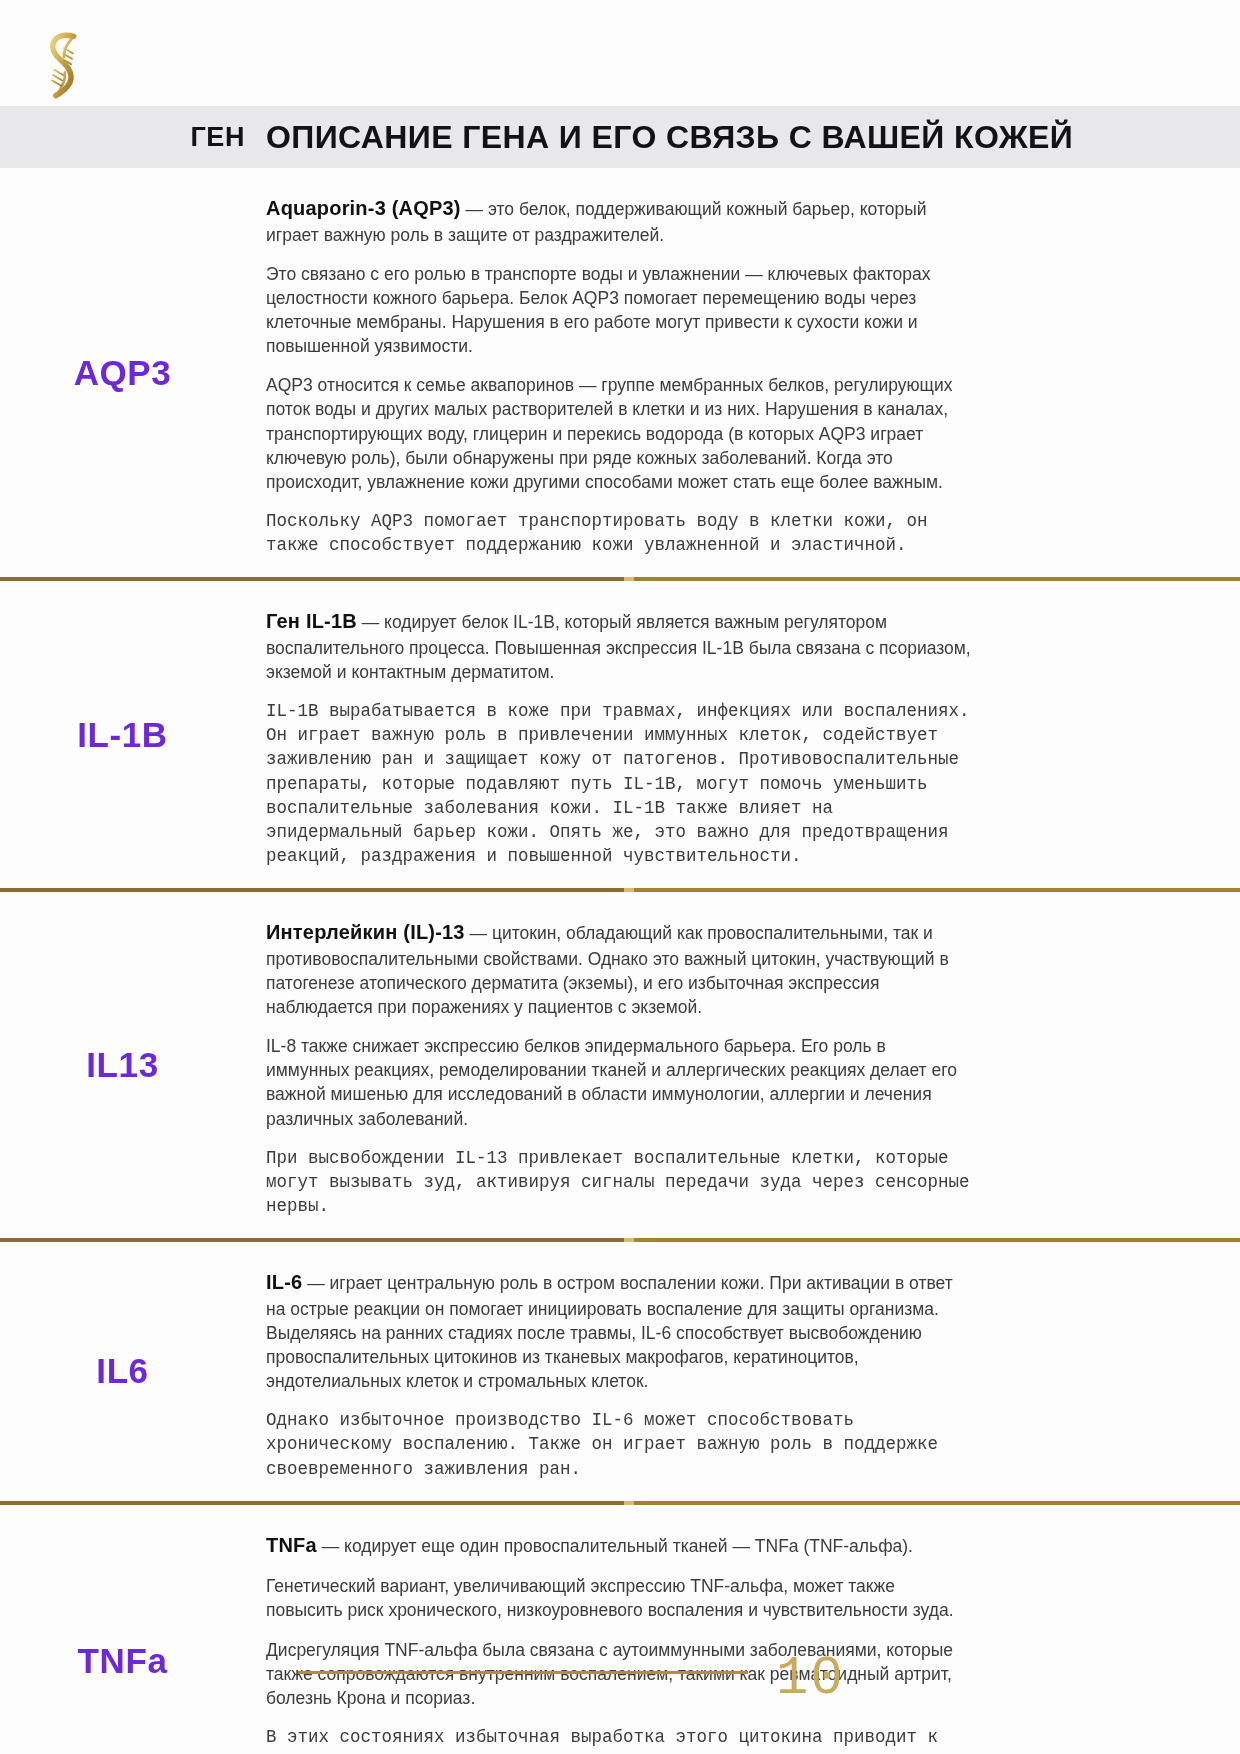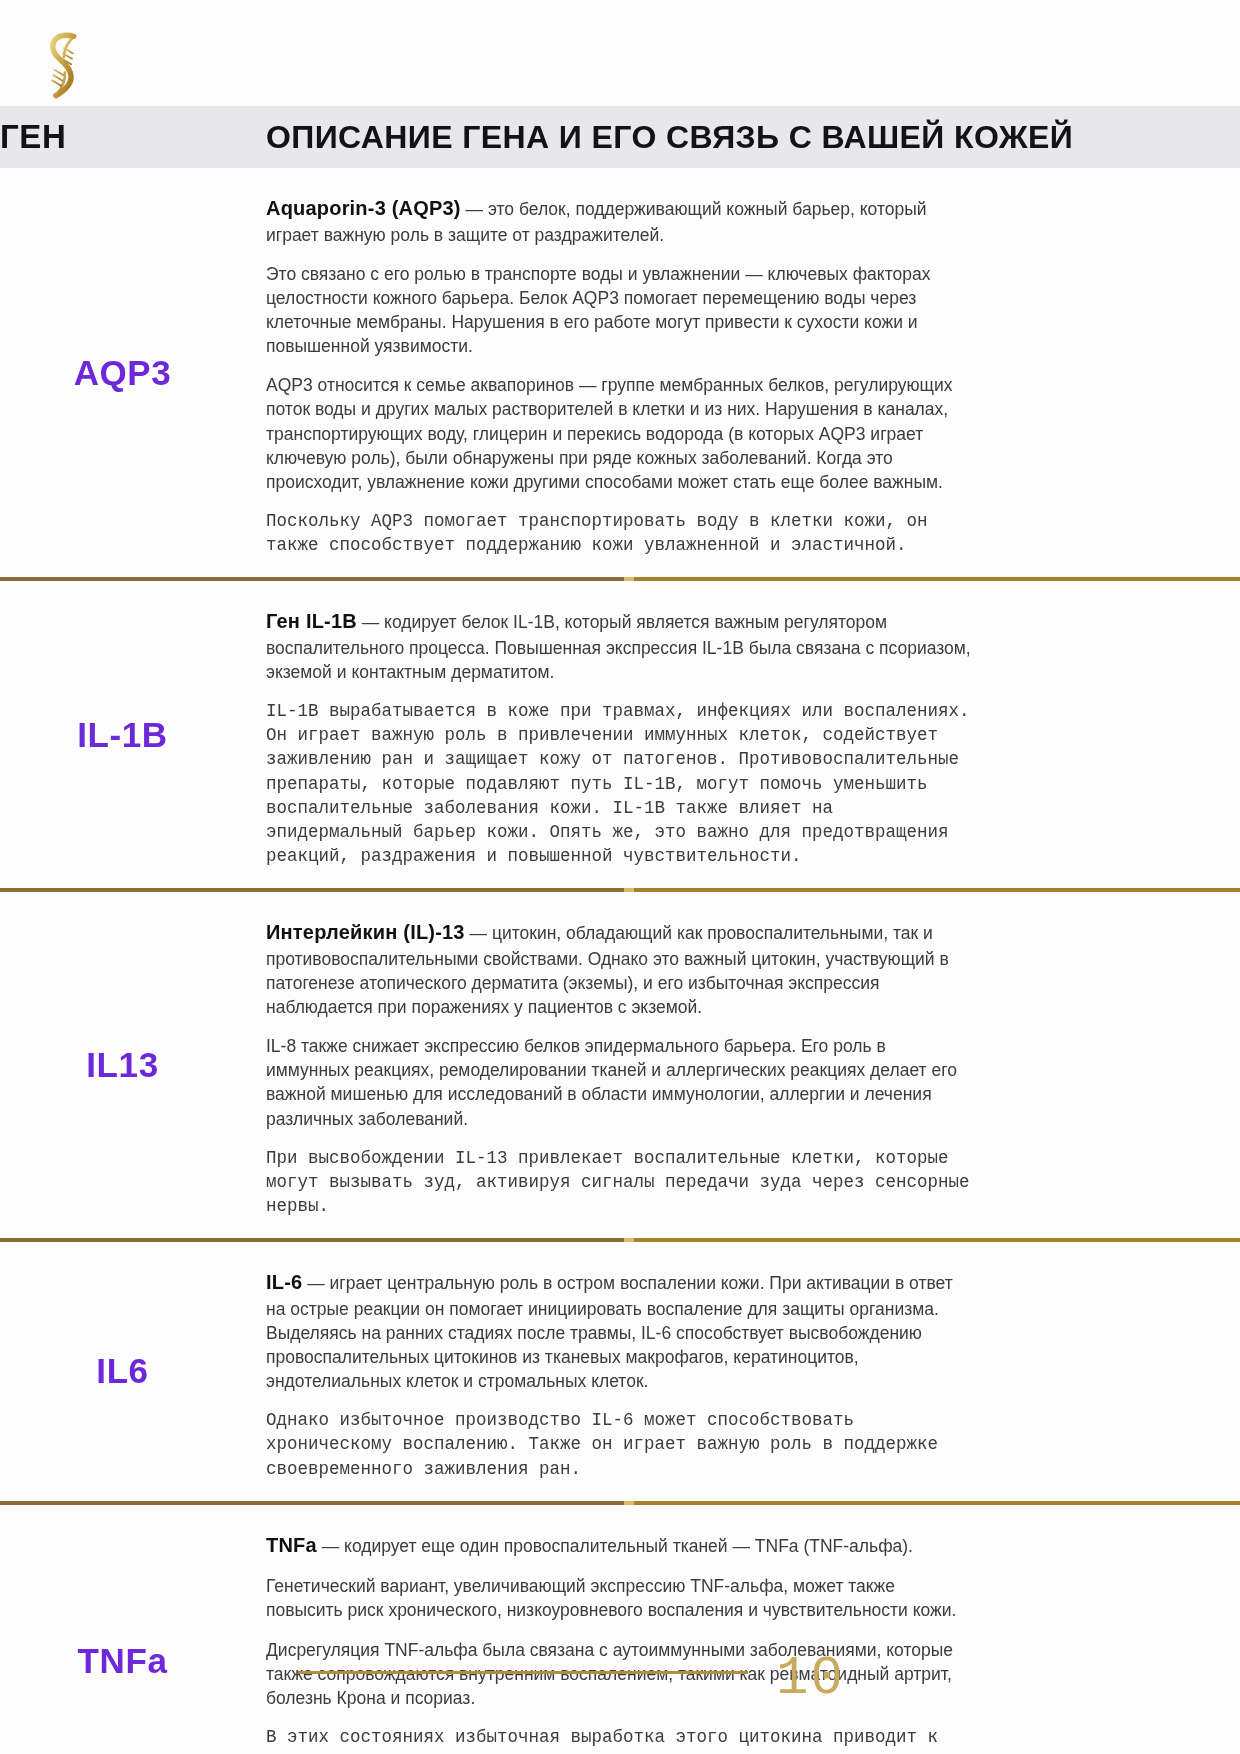--- a/index.html
+++ b/index.html
@@ -13,22 +13,22 @@
     overflow:hidden;
   }
   .logo { position:absolute; top:30px; left:36px; width:54px; height:72px; }
 
   
   .thead {
     display:flex; align-items:center;
     background:#e8e7ea; height:62px; width:100%;
   }
   .th-gene {
-    width:245px; text-align:left;
-    font-weight:bold; font-size:33px; letter-spacing:0.6px; color:#131316;
+    width:245px; text-align:right;
+    font-weight:bold; font-size:27px; letter-spacing:0.6px; color:#131316;
   }
   .th-desc {
     padding-left:21px;
     font-weight:bold; font-size:32px; letter-spacing:0.4px; color:#131316;
   }
 
   
   .grow { display:flex; }
   .grow .gene {
     width:245px; display:flex; align-items:center; justify-content:center;
@@ -125,21 +125,21 @@
       <p><strong>IL-6</strong><span> — играет центральную роль в остром воспалении кожи. При активации в ответ на острые реакции он помогает инициировать воспаление для защиты организма. Выделяясь на ранних стадиях после травмы, IL-6 способствует высвобождению провоспалительных цитокинов из тканевых макрофагов, кератиноцитов, эндотелиальных клеток и стромальных клеток.</span></p>
       <p><span>Однако избыточное производство IL-6 может способствовать хроническому воспалению. Также он играет важную роль в поддержке своевременного заживления ран.</span></p>
     </div>
   </section>
   <div class="divider"></div>
 
   <section class="grow r5">
     <div class="gene">TNFa</div>
     <div class="desc">
       <p><strong>TNFa</strong><span> — кодирует еще один провоспалительный тканей — TNFa (TNF-альфа).</span></p>
-      <p><span>Генетический вариант, увеличивающий экспрессию TNF-альфа, может также повысить риск хронического, низкоуровневого воспаления и чувствительности кожи.</span></p>
+      <p><span>Генетический вариант, увеличивающий экспрессию TNF-альфа, может также повысить риск хронического, низкоуровневого воспаления и чувствительности зуда.</span></p>
       <p><span>Дисрегуляция TNF-альфа была связана с аутоиммунными заболеваниями, которые также сопровождаются внутренним воспалением, такими как ревматоидный артрит, болезнь Крона и псориаз.</span></p>
       <p><span>В этих состояниях избыточная выработка этого цитокина приводит к хроническому воспалению, что, в свою очередь, вызывает повреждение тканей.</span></p>
     </div>
   </section>
 
   <div class="footer">
     <div class="page-line"></div>
     <div class="page-num">10</div>
   </div>
 

